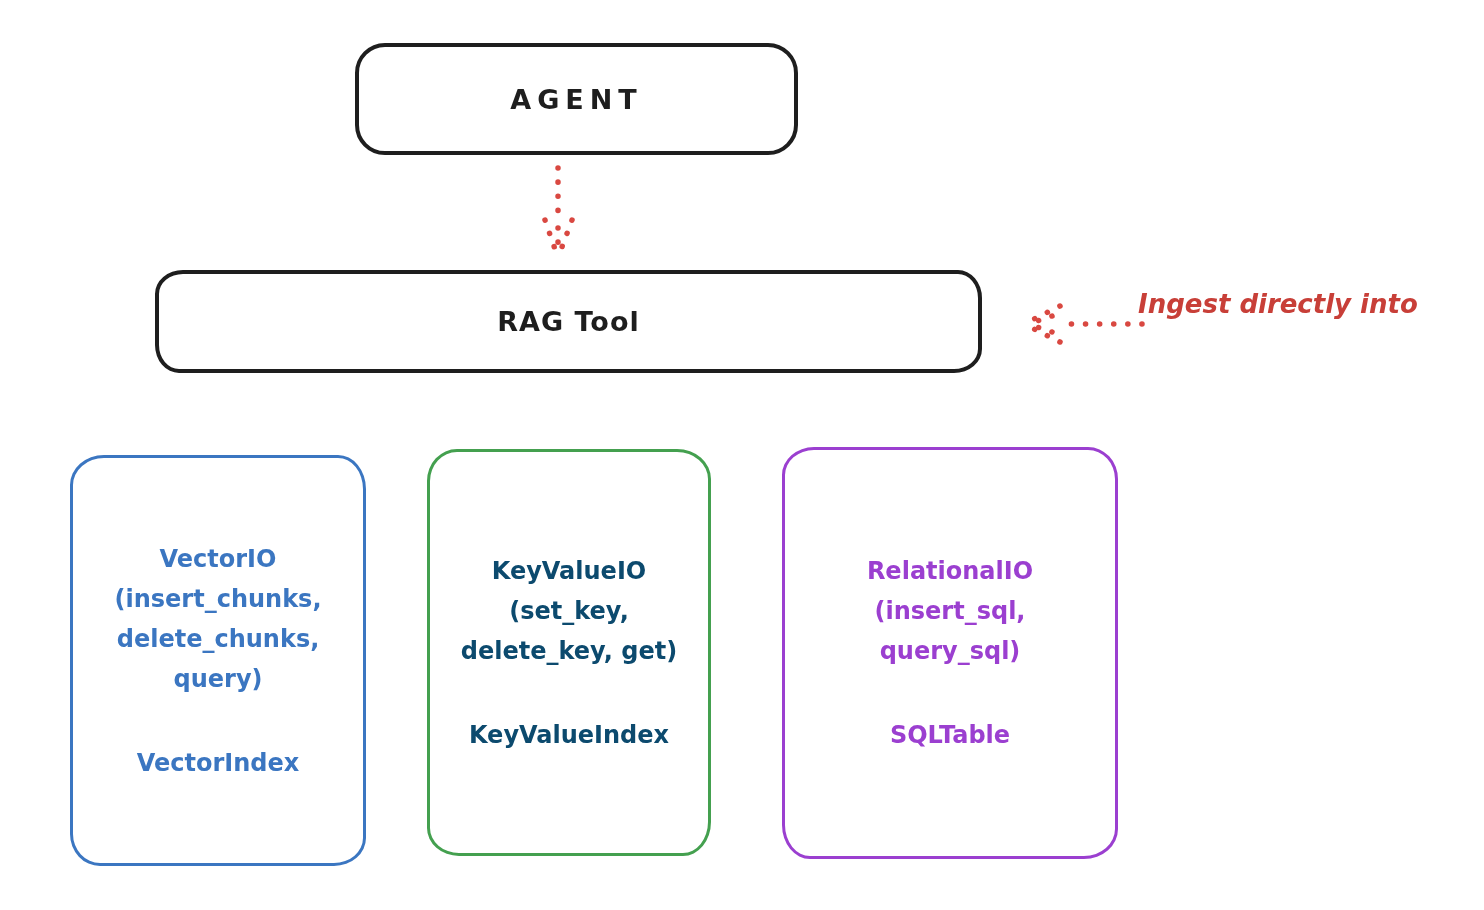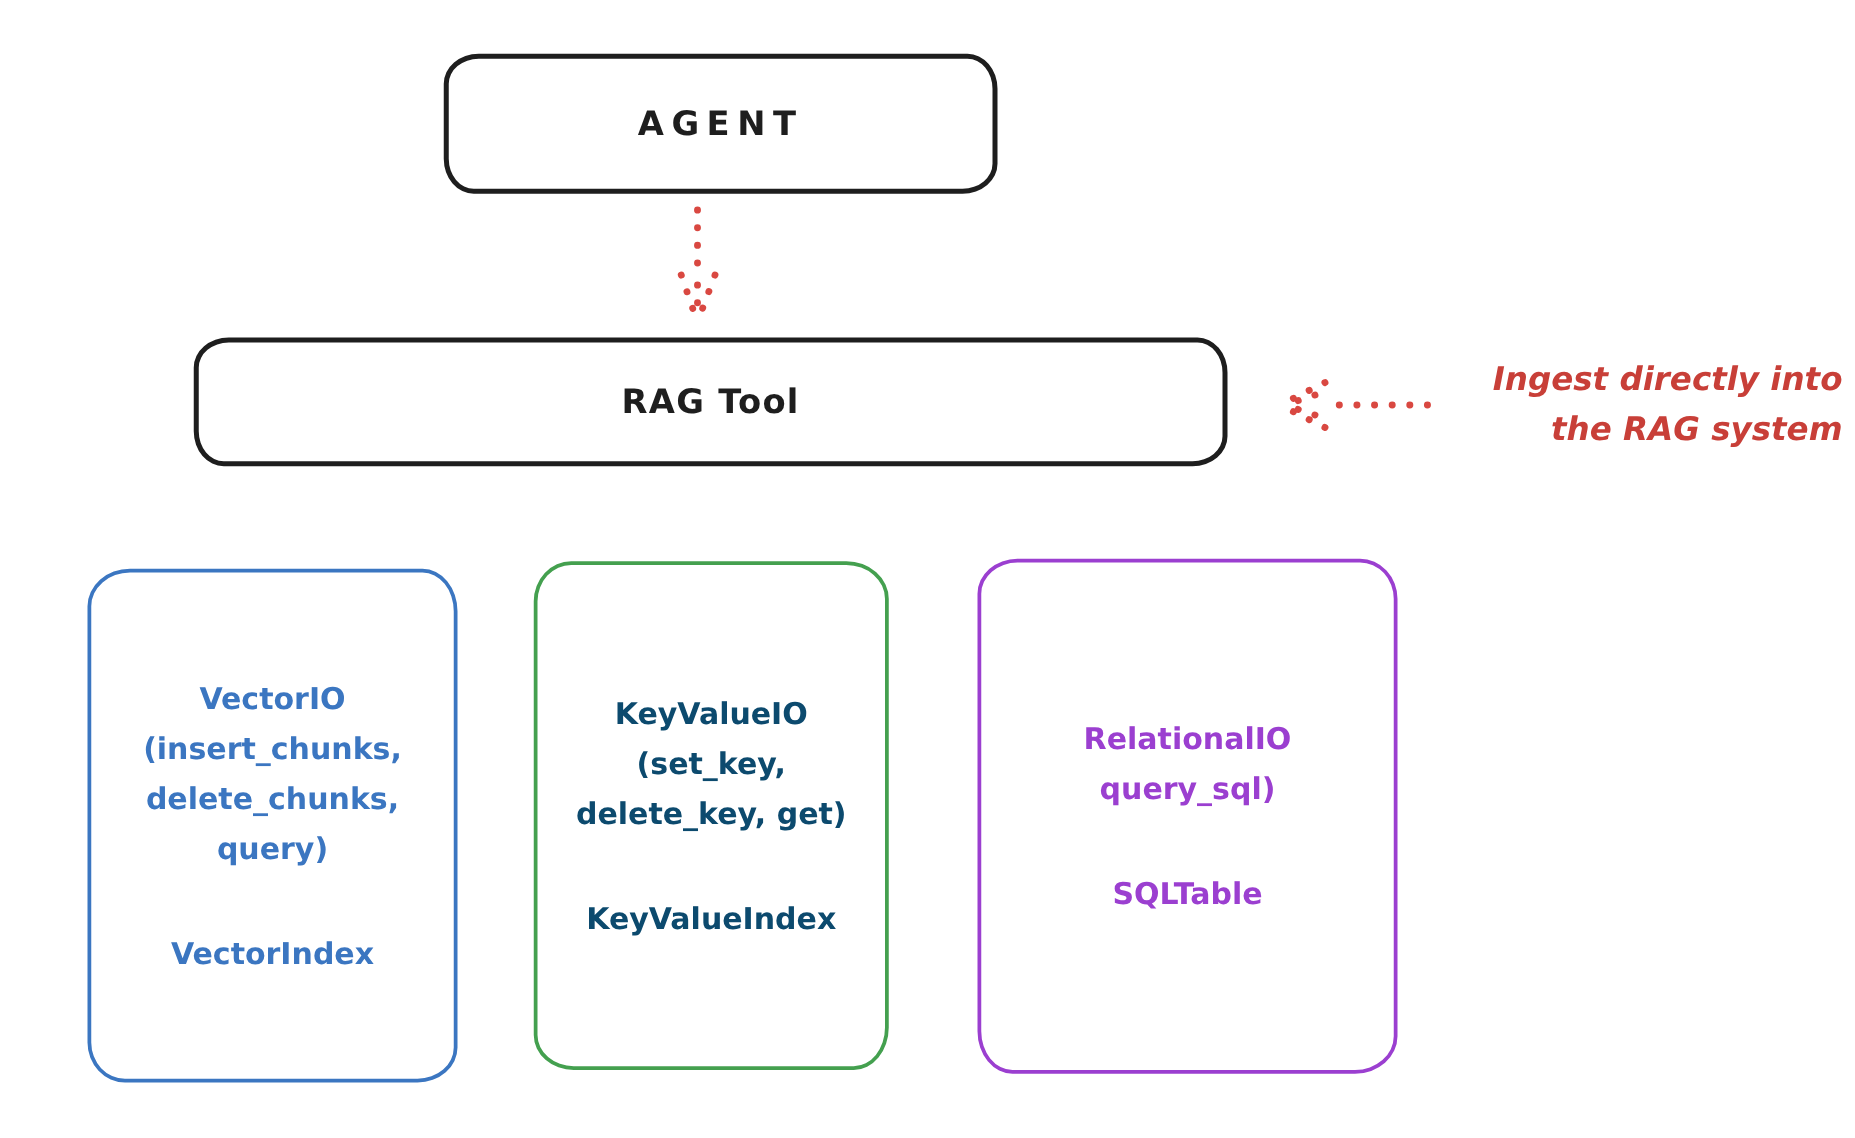--- a/index.html
+++ b/index.html
@@ -28,21 +28,21 @@
     align-items: center;
     justify-content: center;
   }
   .node-black .node-label {
     color: #1e1e1e;
     font-size: 27px;
     font-weight: 700;
   }
   #agent-box {
     left: 355px; top: 43px;
-    width: 443px; height: 112px;
+    width: 443px; height: 112px; border-radius: 30px;
   }
   #agent-box .node-label { letter-spacing: 6px; }
   #rag-box {
     left: 155px; top: 270px;
     width: 827px; height: 103px;
   }
   #rag-box .node-label { letter-spacing: 1px; }
 
   
   .backend {
@@ -81,21 +81,21 @@
     border-color: #9b3fd0;
     color: #9b3fd0;
     border-radius: 32px 30px 34px 28px / 28px 32px 30px 34px;
   }
 
   
   #annotation-text {
     position: absolute;
     left: 1138px; top: 284px;
     width: 336px;
-    text-align: right;
+    text-align: left;
     color: #c83f38;
     font-size: 26px;
     font-weight: 700;
     font-style: italic;
     line-height: 40px;
   }
 
   
   #arrows {
     position: absolute;
@@ -136,21 +136,20 @@
       <path d="M1142 324 L1064 324"></path>
       <path d="M1060 306 L1026 323"></path>
       <path d="M1060 342 L1026 325"></path>
       <path d="M1052 316 L1028 324"></path>
       <path d="M1052 332 L1028 324"></path>
     </g>
   </svg>
 
   <div id="annotation-text">
     <div>Ingest directly into</div>
-    <div>the RAG system</div>
   </div>
 
   <div id="backend-vector" class="backend">
     <div class="fn-block">
       <div>VectorIO</div>
       <div>(insert_chunks,</div>
       <div>delete_chunks,</div>
       <div>query)</div>
     </div>
     <div class="index-label">VectorIndex</div>
@@ -161,18 +160,19 @@
       <div>KeyValueIO</div>
       <div>(set_key,</div>
       <div>delete_key, get)</div>
     </div>
     <div class="index-label">KeyValueIndex</div>
   </div>
 
   <div id="backend-relational" class="backend">
     <div class="fn-block">
       <div>RelationalIO</div>
+      <div>(insert_sql,</div>
       <div>query_sql)</div>
     </div>
     <div class="index-label">SQLTable</div>
   </div>
 
 </div>
 
 </body></html>

